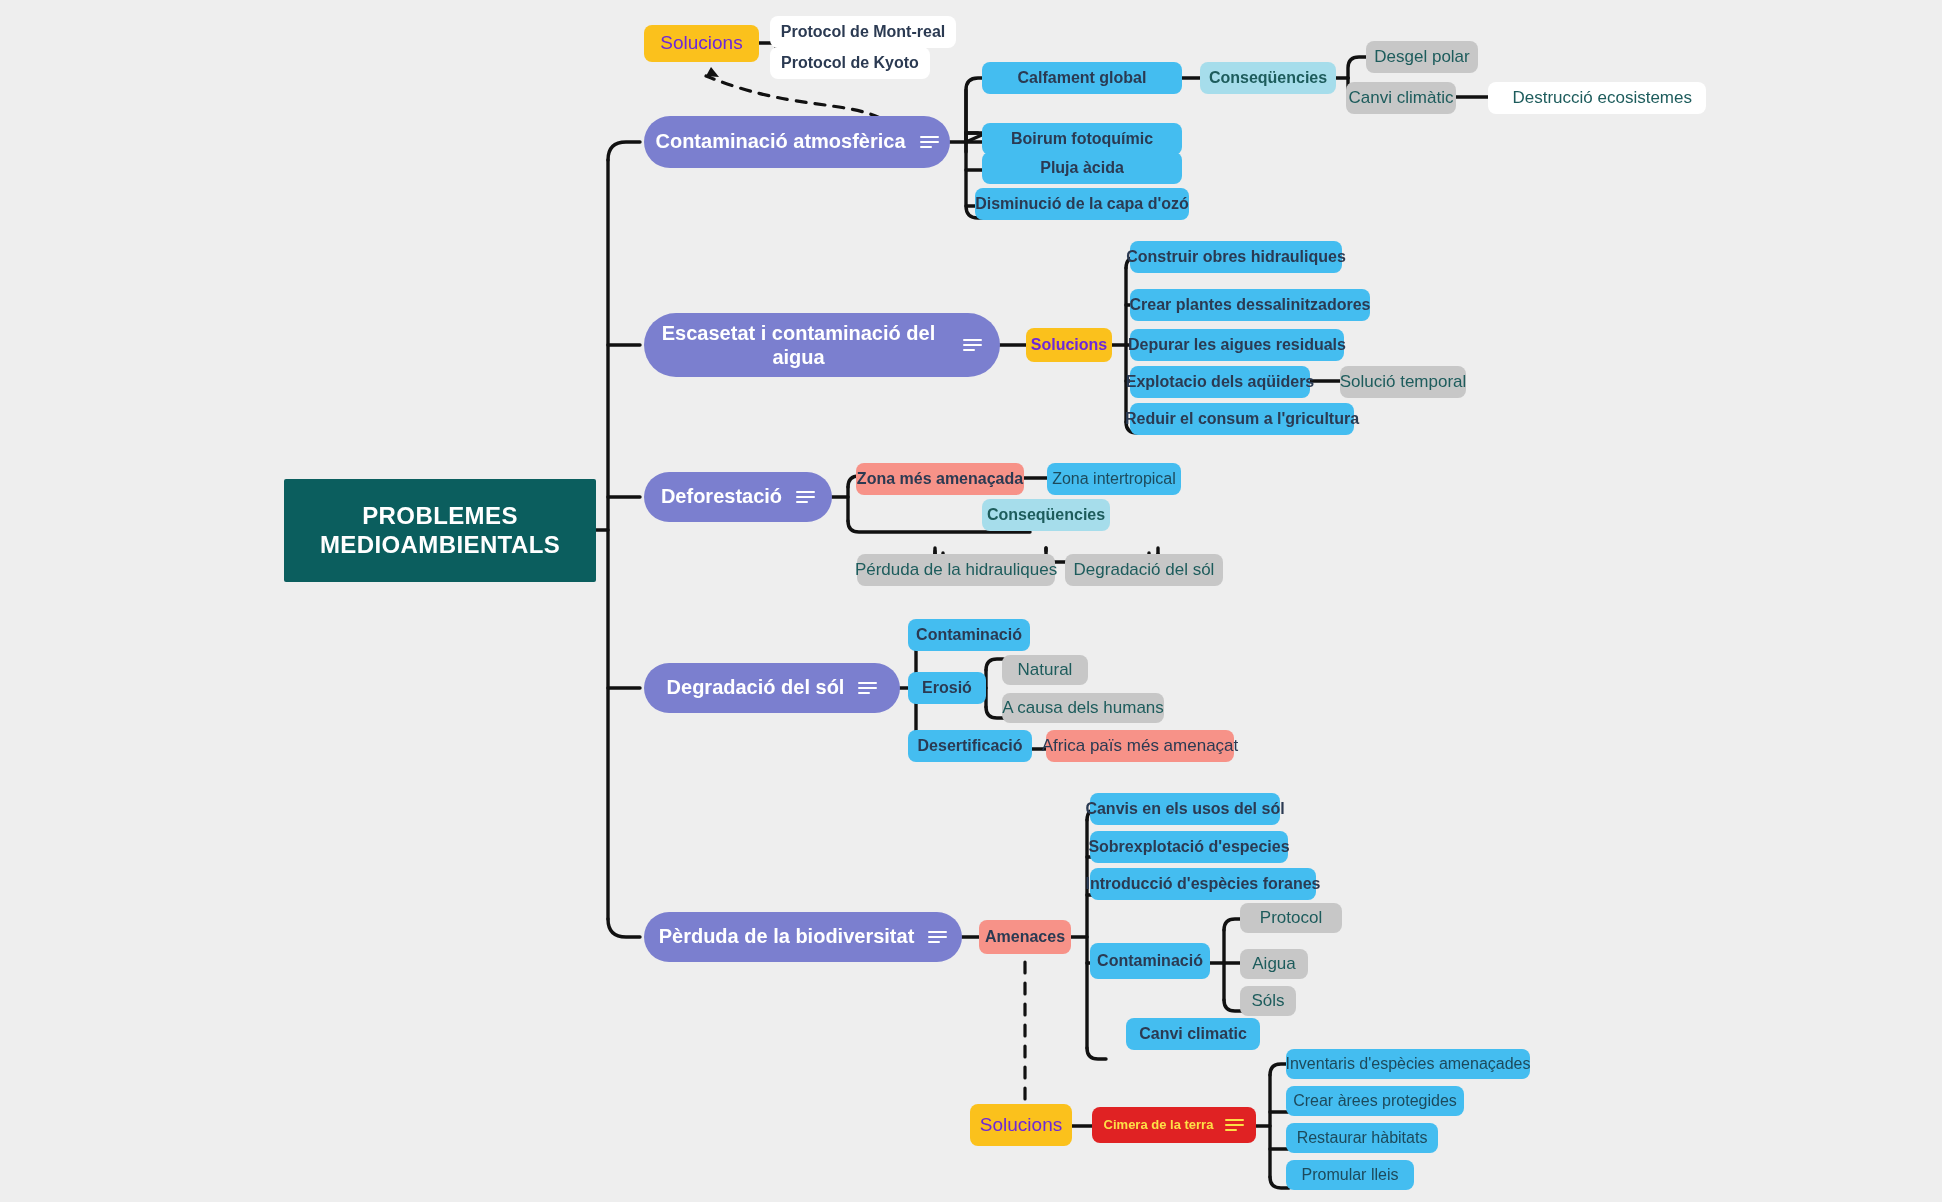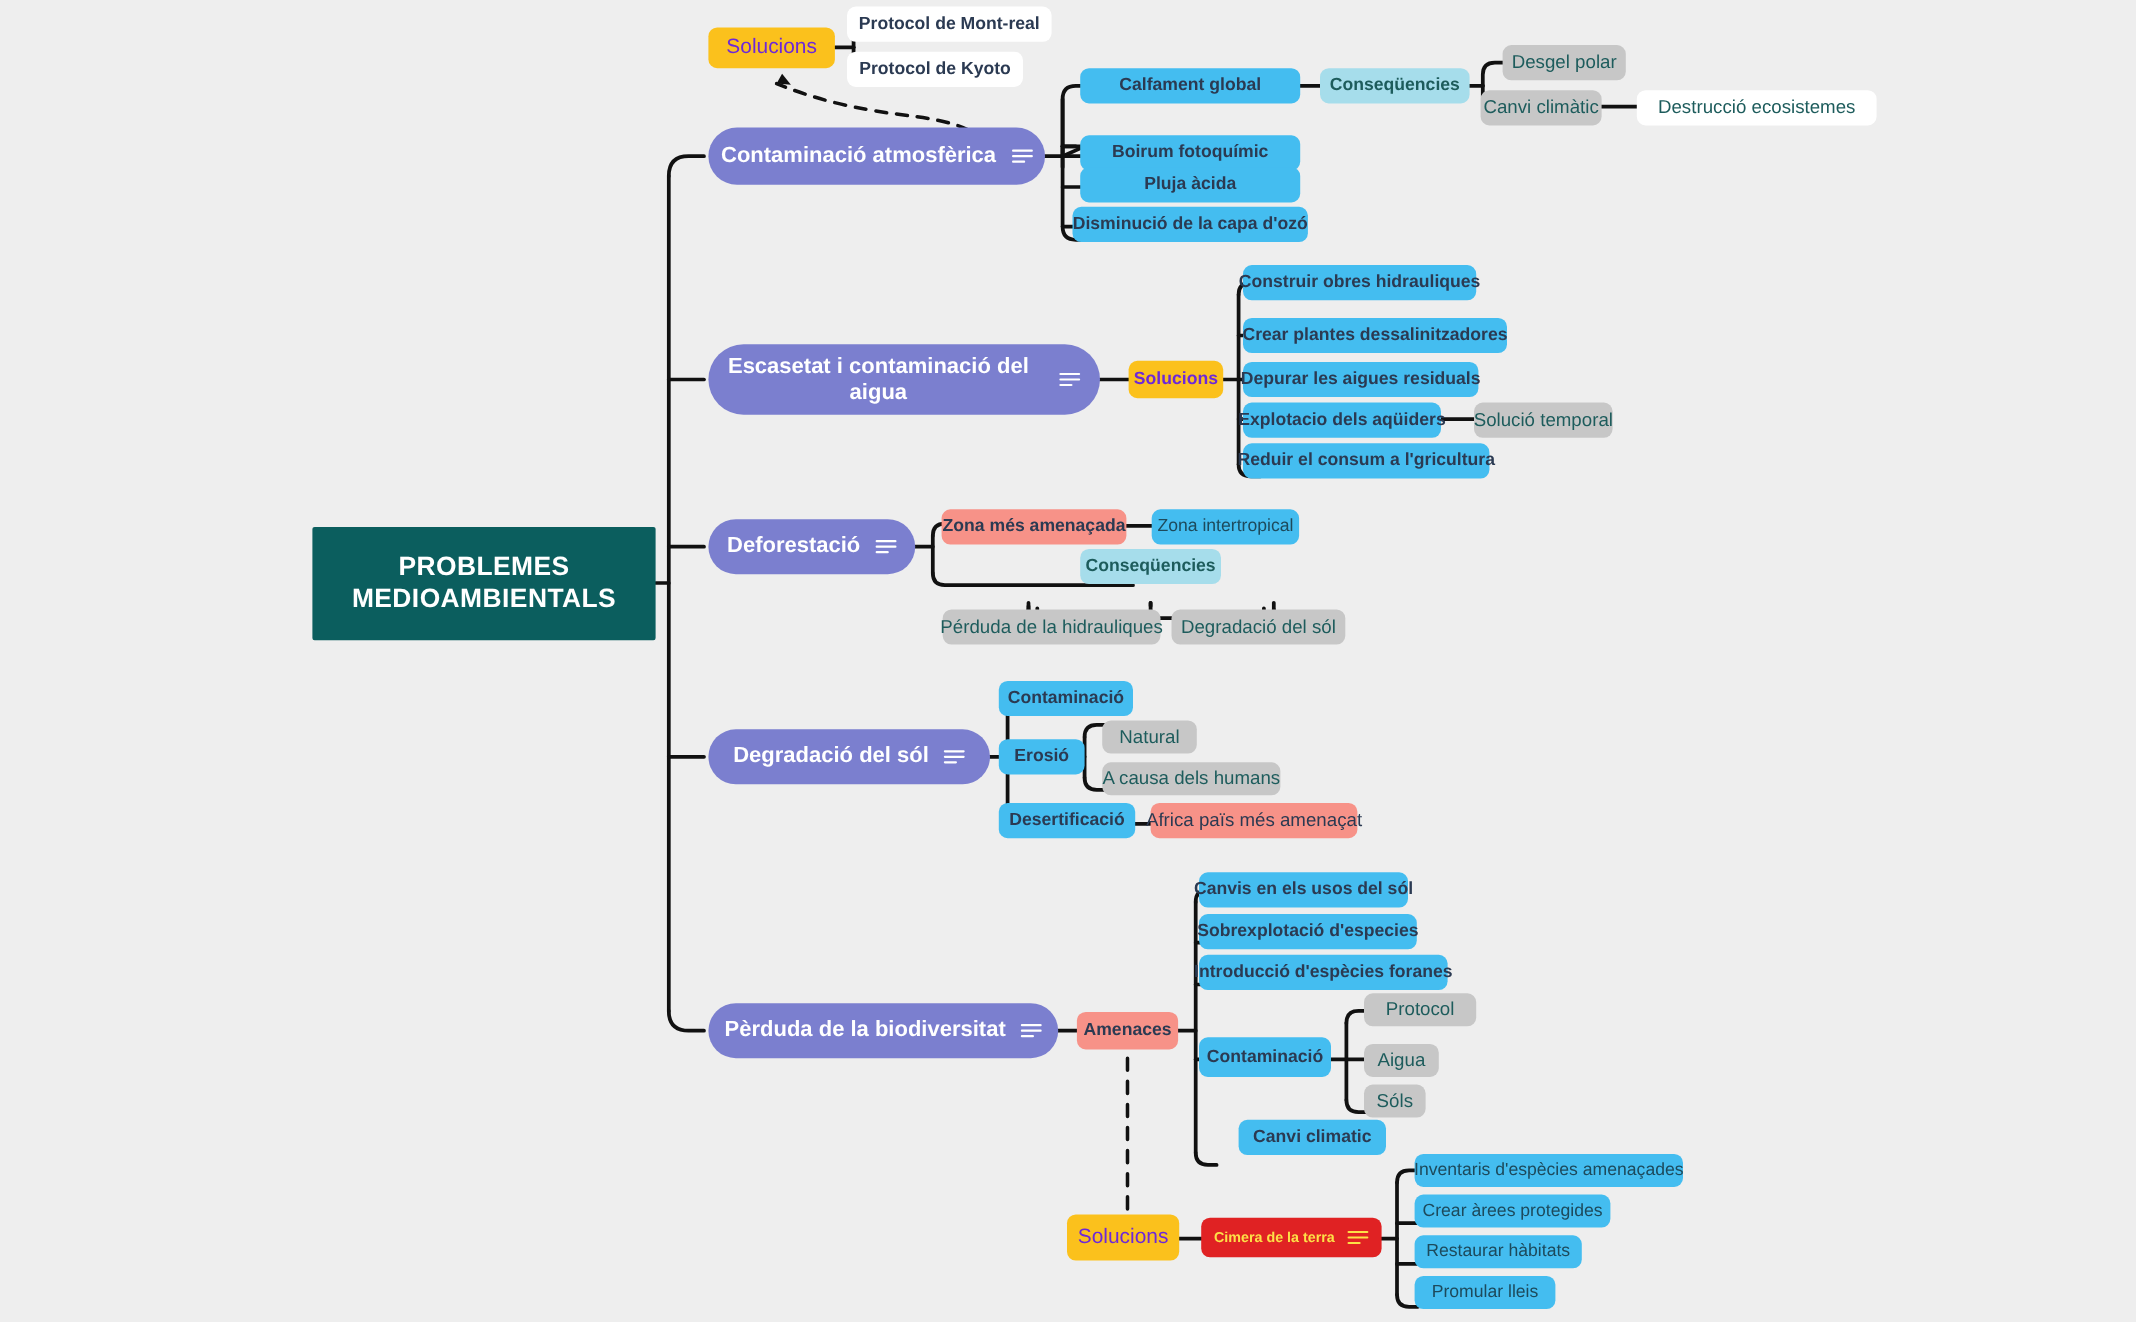--- a/index.html
+++ b/index.html
@@ -270,21 +270,21 @@
   </svg>
 
   <div class="node root" style="left:284px; top:479px; width:312px; height:103px;">
     <span class="label">PROBLEMES</span>
     <span class="label">MEDIOAMBIENTALS</span>
   </div>
 
   <div class="node yellow" style="left:644px; top:25px; width:115px; height:37px;">
     <span>Solucions</span>
   </div>
-  <div class="node white" style="left:770px; top:6px; width:186px; height:32px;">
+  <div class="node white" style="left:770px; top:16px; width:186px; height:32px;">
     <span>Protocol de Mont-real</span>
   </div>
   <div class="node white" style="left:770px; top:47px; width:160px; height:32px;">
     <span>Protocol de Kyoto</span>
   </div>
 
   <div class="node main" style="left:644px; top:116px; width:306px; height:52px;">
     <span>Contaminació atmosfèrica</span>
     <span class="note-icon">
         <i></i>
@@ -308,21 +308,21 @@
 
   <div class="node cyan" style="left:1200px; top:62px; width:136px; height:32px;">
     <span>Conseqüencies</span>
   </div>
   <div class="node grey" style="left:1366px; top:41px; width:112px; height:32px;">
     <span>Desgel polar</span>
   </div>
   <div class="node grey" style="left:1346px; top:82px; width:110px; height:32px;">
     <span>Canvi  climàtic</span>
   </div>
-  <div class="node white plain" style="left:1488px; top:82px; width:218px; height:32px;">
+  <div class="node white plain" style="left:1488px; top:82px; width:218px; height:32px;justify-content:flex-end;">
     <span>Destrucció ecosistemes</span>
   </div>
 
   <div class="node main two-line" style="left:644px; top:313px; width:356px; height:64px; flex-direction:row;">
     <span style="display:flex;flex-direction:column;">
       <span class="label">Escasetat i contaminació del</span>
       <span class="label">aigua</span>
     </span>
     <span class="note-icon" style="margin-left:14px;">
         <i></i>

